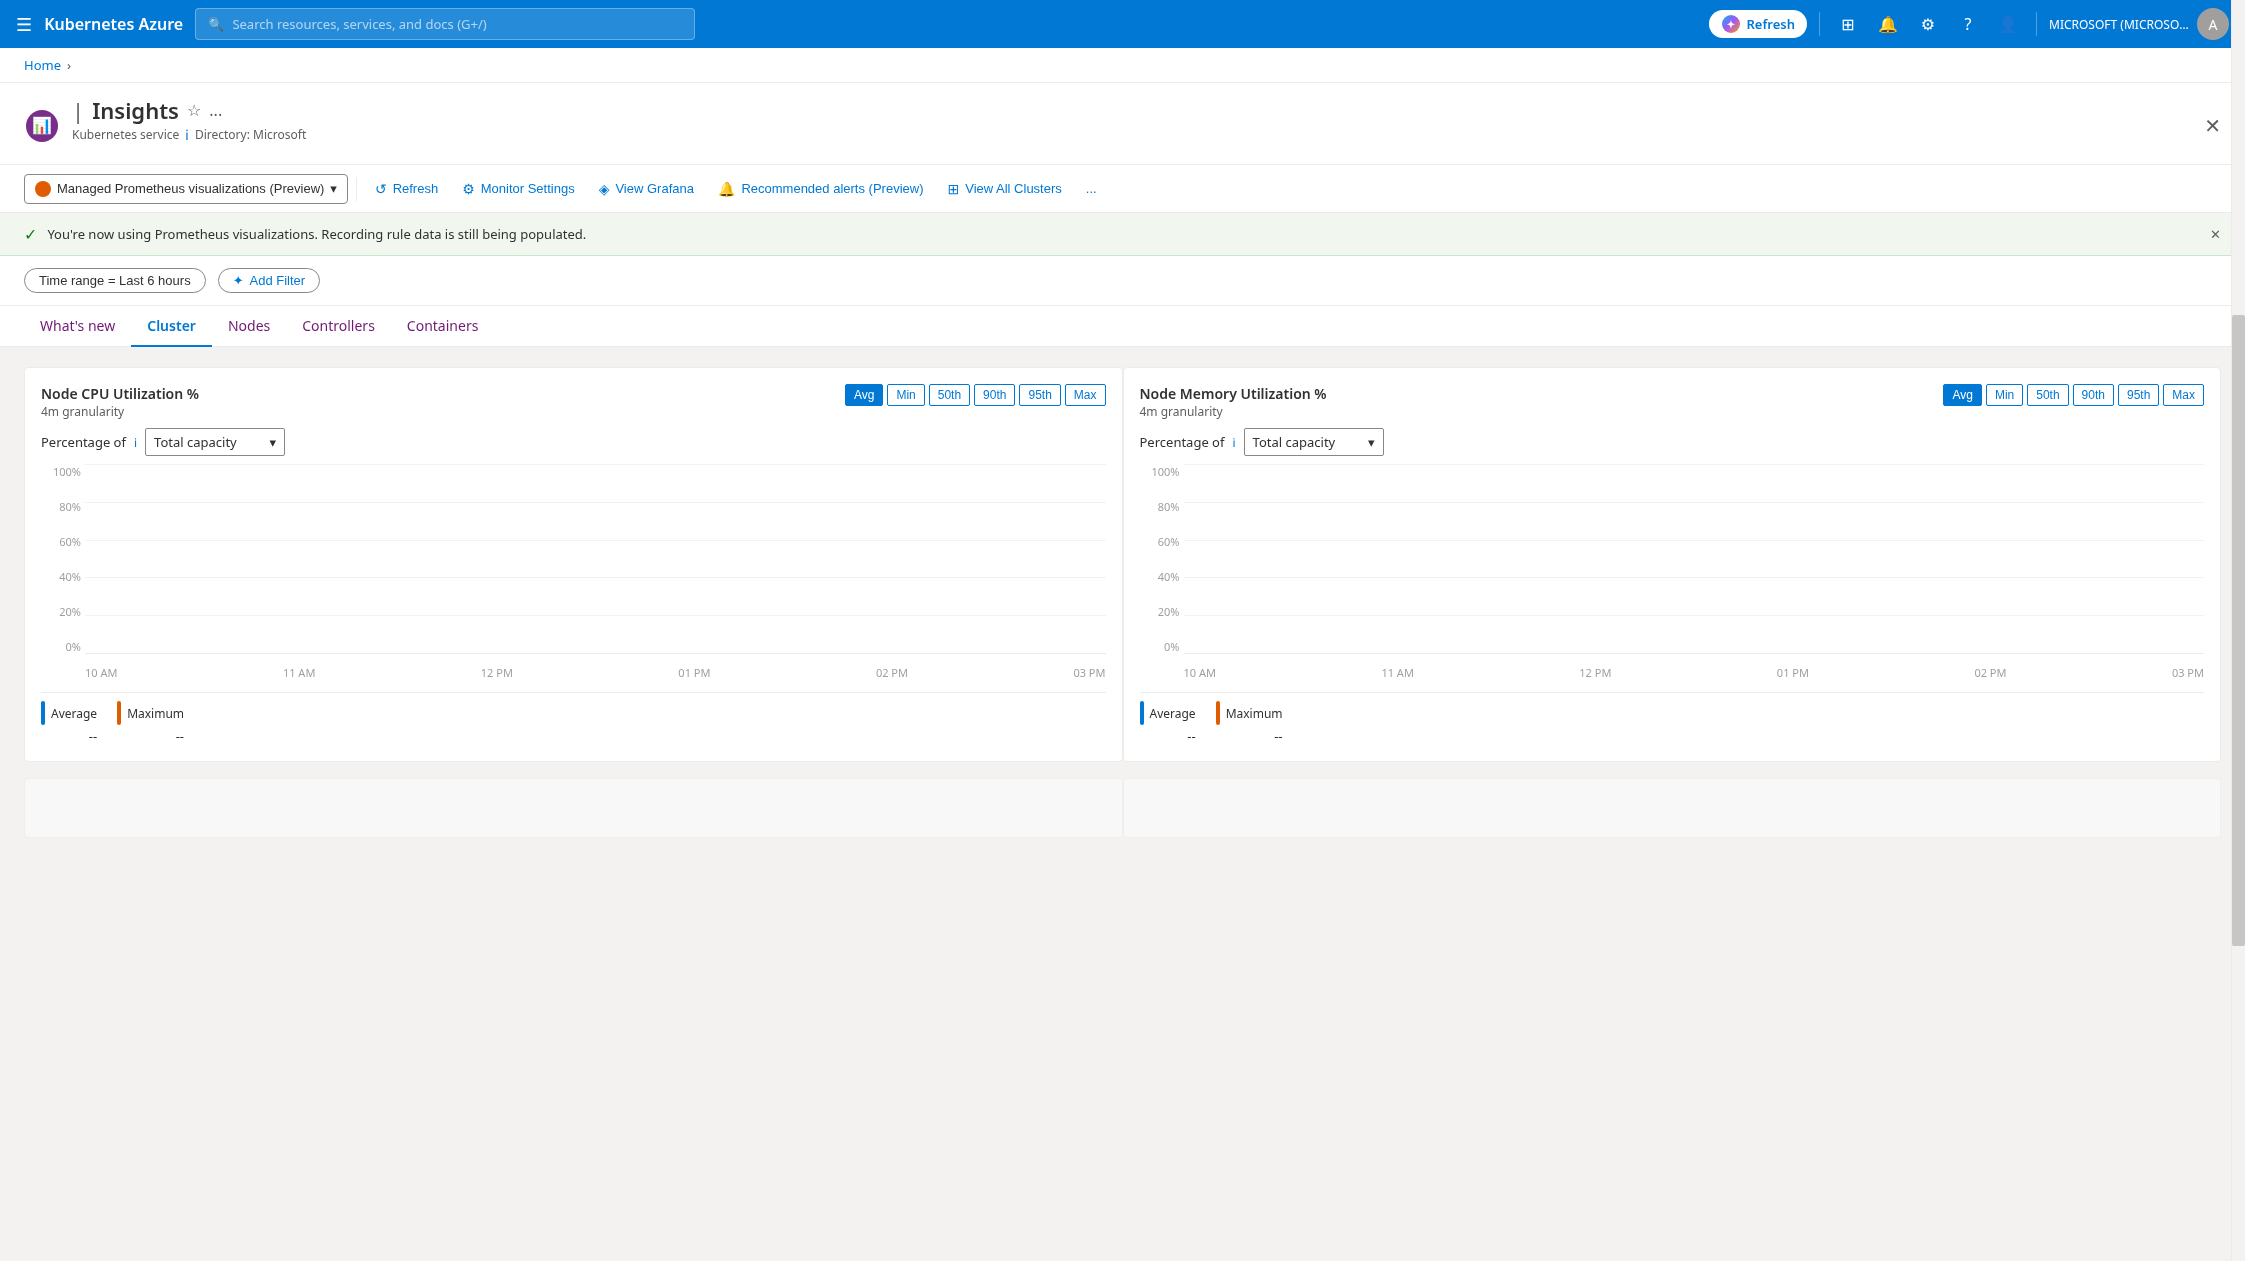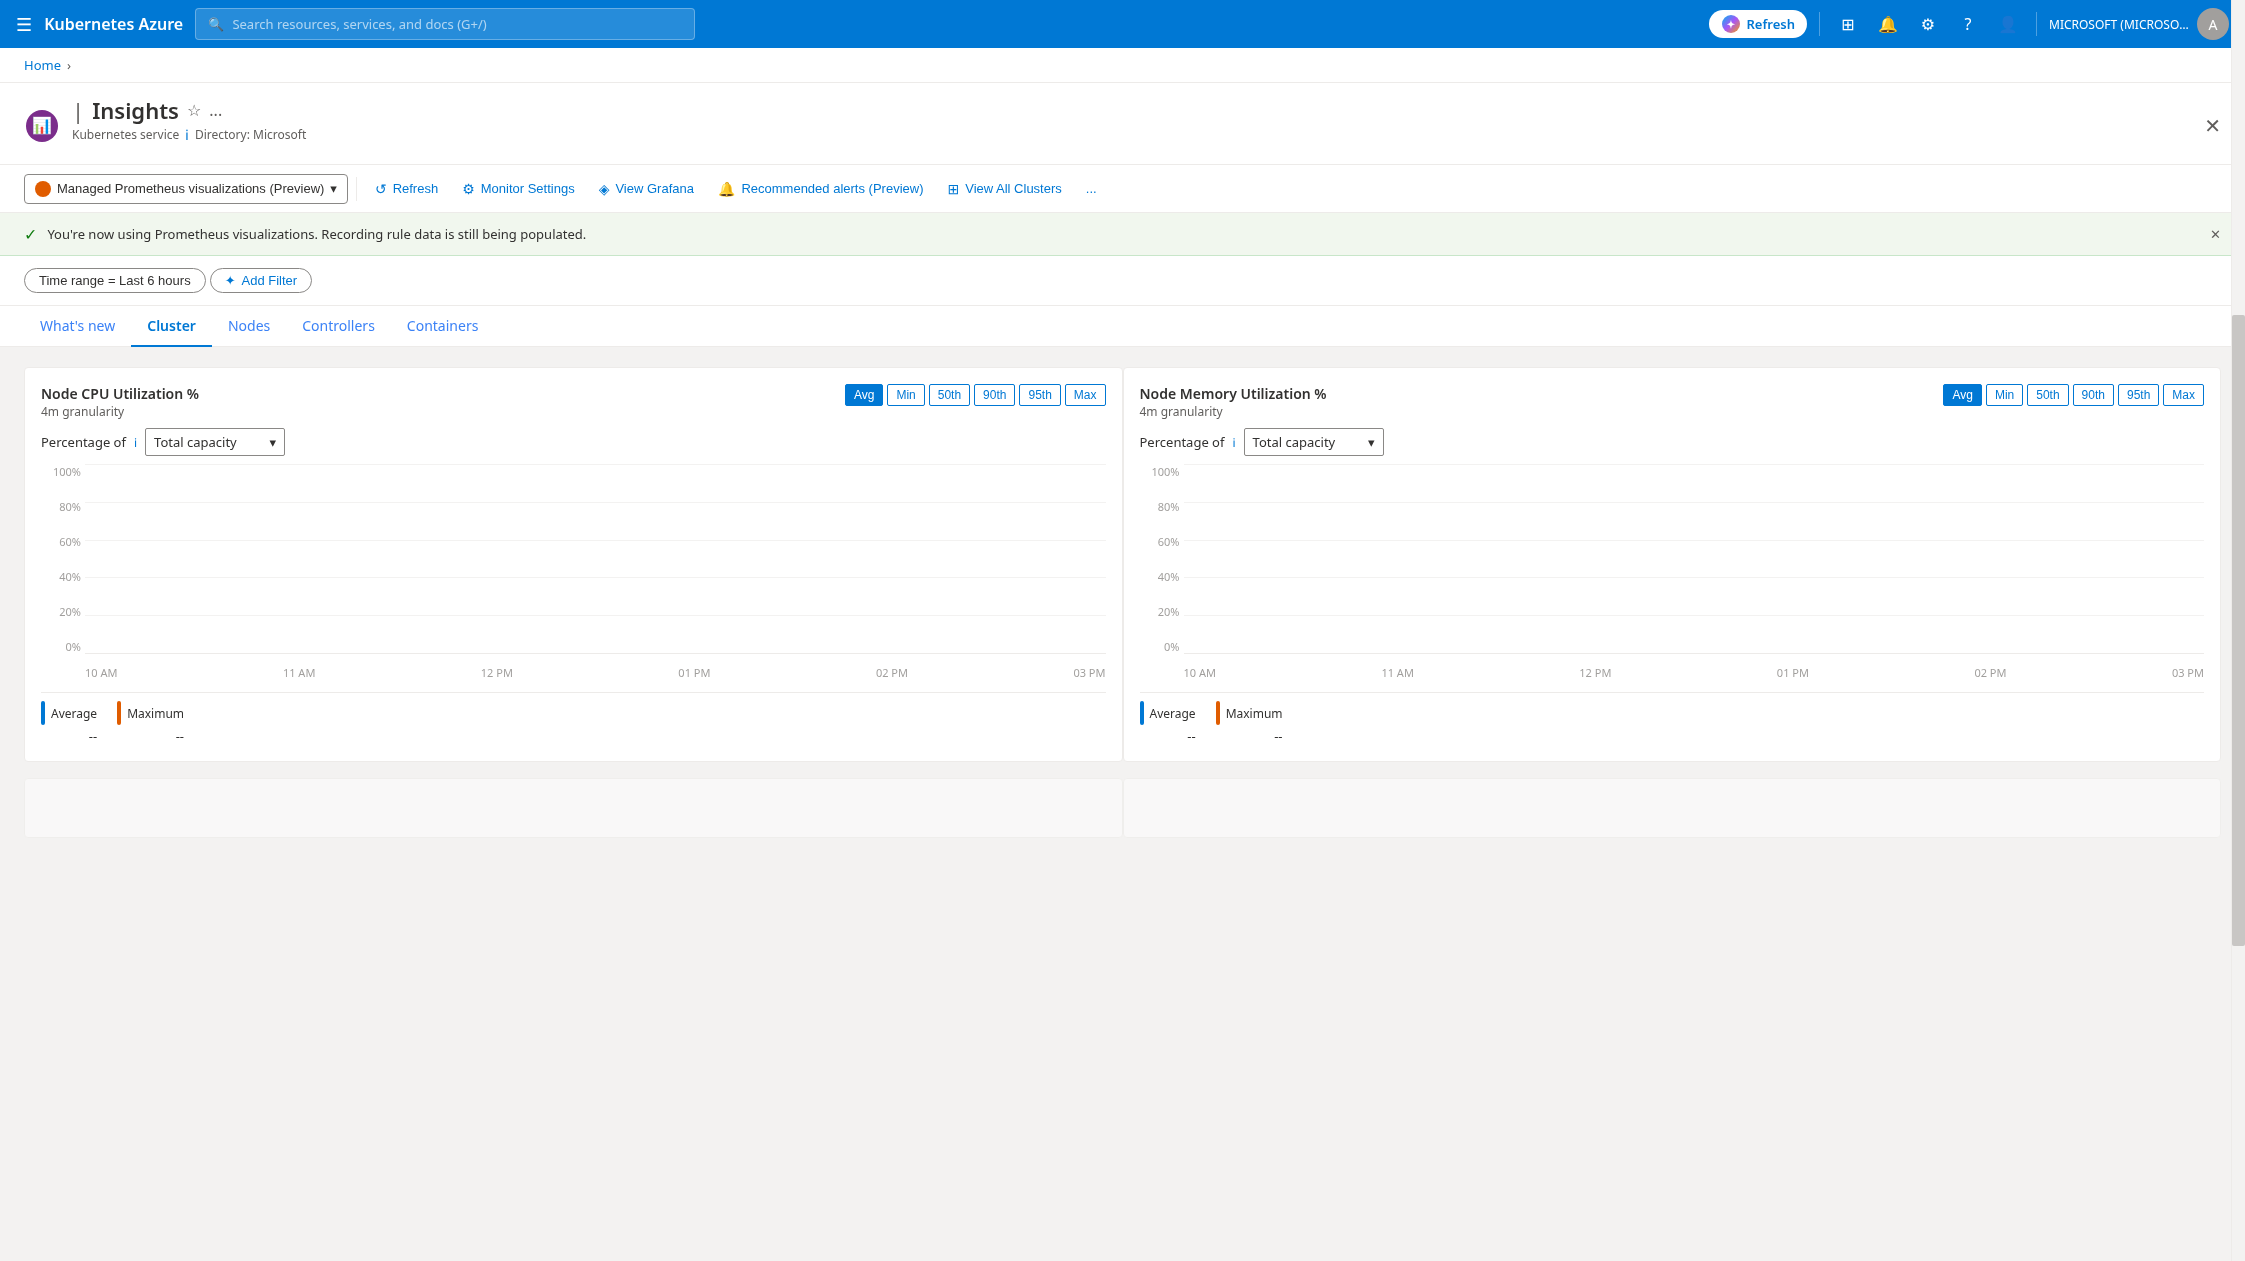--- a/index.html
+++ b/index.html
@@ -100,21 +100,21 @@
       padding: 10px 24px;
       display: flex;
       align-items: center;
       gap: 10px;
       font-size: 13px;
       color: #323130;
     }
     .alert-close { margin-left: auto; cursor:pointer; color: #605e5c; }
 
     
-    .filter-bar { background: white; padding: 12px 24px; display:flex; align-items:center; gap: 4px; border-bottom: 1px solid #edebe9; }
+    .filter-bar { background: white; padding: 12px 24px; display:flex; align-items:center; gap: 12px; border-bottom: 1px solid #edebe9; }
     .filter-chip {
       border: 1px solid #8a8886;
       border-radius: 20px;
       padding: 4px 14px;
       font-size: 13px;
       background: white;
       cursor: pointer;
       color: #323130;
     }
     .add-filter-btn {
@@ -126,21 +126,21 @@
       font-size: 13px;
       cursor: pointer;
       color: #0078d4;
     }
 
     
     .tabs { background: white; border-bottom: 1px solid #edebe9; padding: 0 24px; display:flex; gap: 0; }
     .tab {
       padding: 10px 16px;
       font-size: 14px;
-      color: #3b82f6;
+      color: #701a75;
       cursor: pointer;
       border-bottom: 2px solid transparent;
       margin-bottom: -1px;
     }
     .tab.active { color: #0078d4; border-bottom-color: #0078d4; font-weight: 600; }
 
     
     .main-content { background: #f3f2f1; padding: 20px 24px; display:flex; flex-direction:column; gap: 16px; overflow:auto; min-height: 600px; }
 
     

